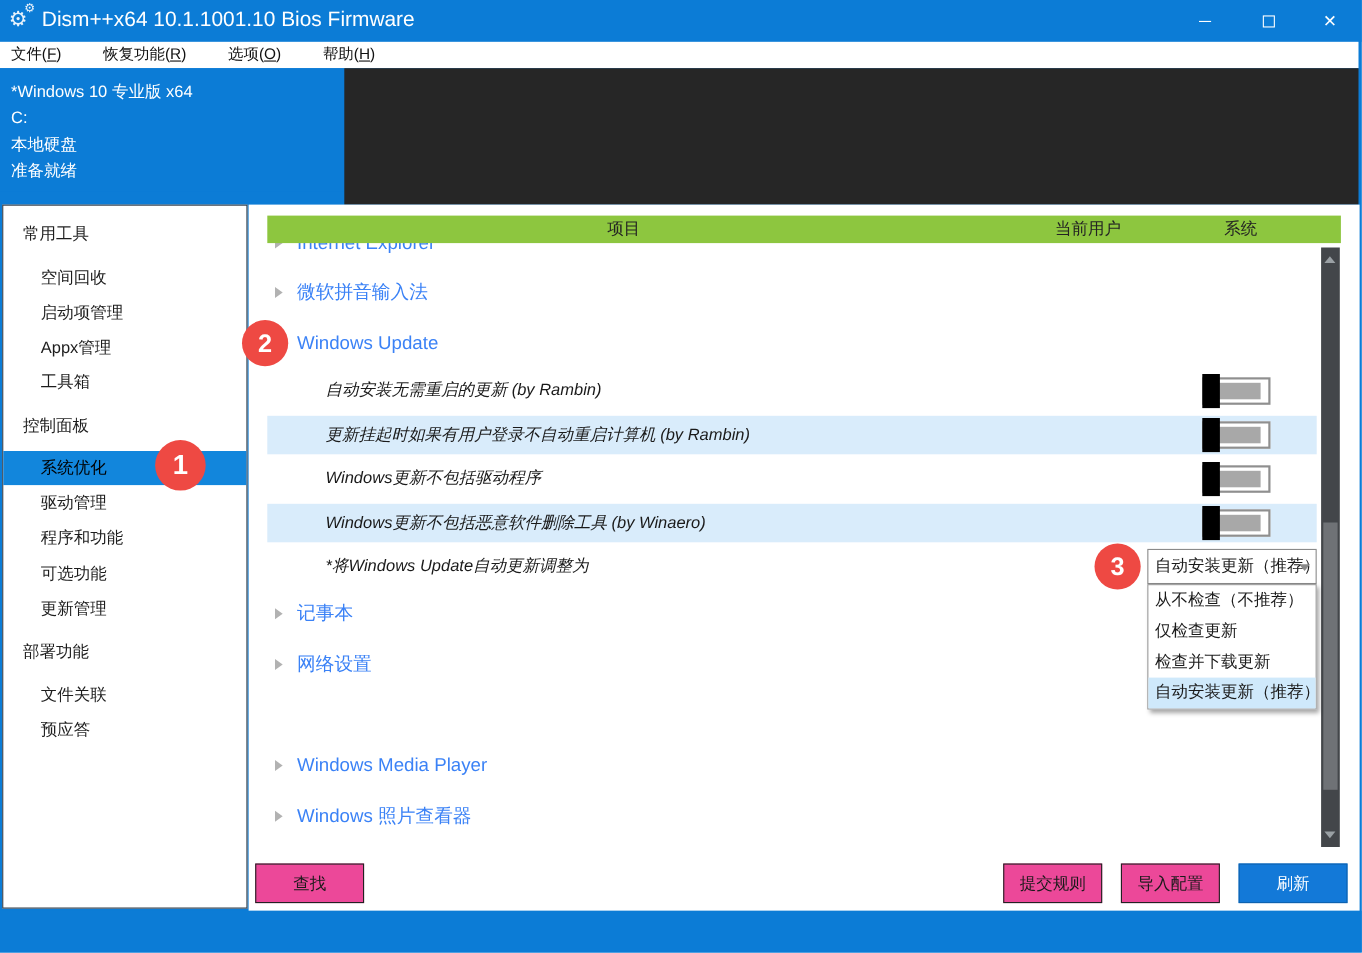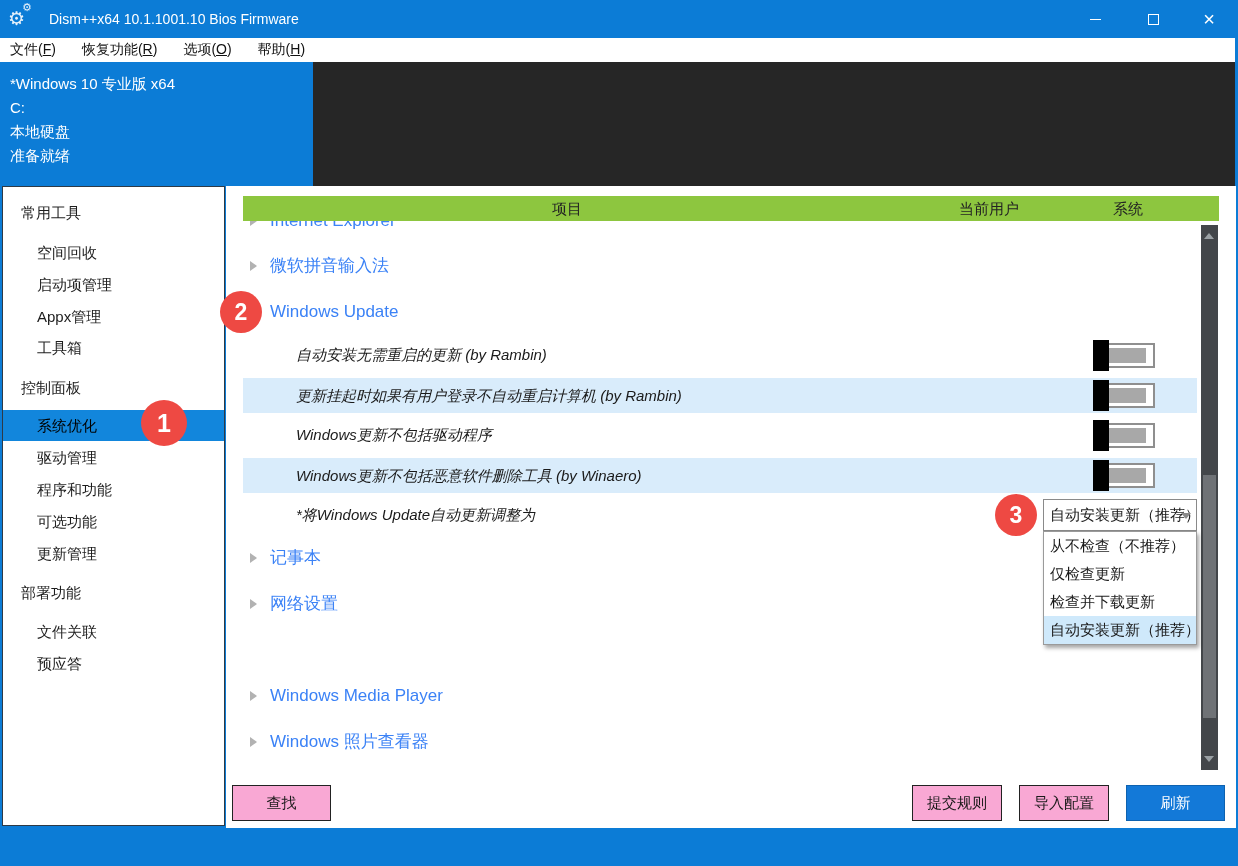--- a/index.html
+++ b/index.html
@@ -5,28 +5,28 @@
   * { margin:0; padding:0; box-sizing:border-box; }
   html,body { width:1238px; height:866px; }
   body { font-family:"Liberation Sans","DejaVu Sans",sans-serif; }
   #win { position:relative; width:1238px; height:866px; background:#0c7cd6; overflow:hidden; }
 
   
   .titlebar { position:absolute; left:0; top:0; width:1238px; height:38px; background:#0c7cd6; color:#fff; }
   .logo { position:absolute; left:8px; top:4px; width:28px; height:30px; color:#e8f2fb; }
   .logo .gear-big { position:absolute; left:0; top:3px; font-size:19px; }
   .logo .gear-small { position:absolute; left:14px; top:-3px; font-size:11px; }
-  .title-text { position:absolute; left:49px; top:0; line-height:38px; font-size:14px; }
+  .title-text { position:absolute; left:38px; top:0; line-height:38px; font-size:19px; }
   .winctl { position:absolute; top:0; width:46px; height:38px; display:flex; align-items:center; justify-content:center; color:#fff; }
   .winctl.min { right:120px; } .winctl.max { right:62px; } .winctl.close { right:6px; font-size:20px; line-height:38px; }
   .min-bar { width:11px; height:1px; background:#fff; }
   .max-box { width:11px; height:11px; border:1px solid #fff; }
 
   
-  .menubar { position:absolute; left:0; top:38px; width:1235px; height:24px; background:#fff; display:flex; align-items:center; padding-left:10px; gap:26px; font-size:14px; color:#111; }
+  .menubar { position:absolute; left:0; top:38px; width:1235px; height:24px; background:#fff; display:flex; align-items:center; padding-left:10px; gap:38px; font-size:14px; color:#111; }
   .menu-item { cursor:default; }
   .accel { text-decoration:underline; }
 
   
   .status-tile { position:absolute; left:0; top:62px; width:313px; height:112px; background:#0c7cd6; color:#fff; font-size:15px; padding:10px 0 0 10px; }
   .status-tile div { line-height:24px; }
   .dark-panel { position:absolute; left:313px; top:62px; width:922px; height:124px; background:#262626; }
 
   
   .sidebar { position:absolute; left:2px; top:186px; width:223px; height:640px; background:#fff; border:1px solid #2e3a46; }
@@ -59,21 +59,21 @@
   .dd-item { height:28px; line-height:28px; padding-left:6px; font-size:15px; color:#1a1a1a; white-space:nowrap; overflow:hidden; }
   .dd-item.sel { background:#cfe9fb; }
 
   
   .scrollbar { position:absolute; left:975px; top:39px; width:17px; height:545px; background:#43464a; z-index:3; }
   .sb-up { position:absolute; left:3px; top:8px; width:0; height:0; border-left:5px solid transparent; border-right:5px solid transparent; border-bottom:6px solid #9aa0a4; }
   .sb-down { position:absolute; left:3px; bottom:8px; width:0; height:0; border-left:5px solid transparent; border-right:5px solid transparent; border-top:6px solid #9aa0a4; }
   .sb-thumb { position:absolute; left:2px; top:250px; width:13px; height:243px; background:#6f7276; }
 
   
-  .btn { position:absolute; top:599px; height:36px; background:#f9a8d4; border:1px solid #222; font-size:15px; color:#1a1a1a; display:flex; align-items:center; justify-content:center; cursor:default; }
+  .btn { position:absolute; top:599px; height:36px; background:#ec4899; border:1px solid #222; font-size:15px; color:#1a1a1a; display:flex; align-items:center; justify-content:center; cursor:default; }
   .btn.find { left:6px; width:99px; }
   .btn.submit { left:686px; width:90px; }
   .btn.import { left:793px; width:90px; }
   .btn.refresh { left:900px; width:99px; background:#1379d8; border:1px solid #0d62b0; color:#fff; }
 
   .footer { position:absolute; left:0; top:828px; width:1238px; height:38px; background:#0c7cd6; }
 
   
   .badge { position:absolute; border-radius:50%; background:#ee4943; color:#fff; display:flex; align-items:center; justify-content:center; font-weight:bold; z-index:10; }
   .badge.b1 { left:141px; top:400px; width:46px; height:46px; font-size:25px; }

